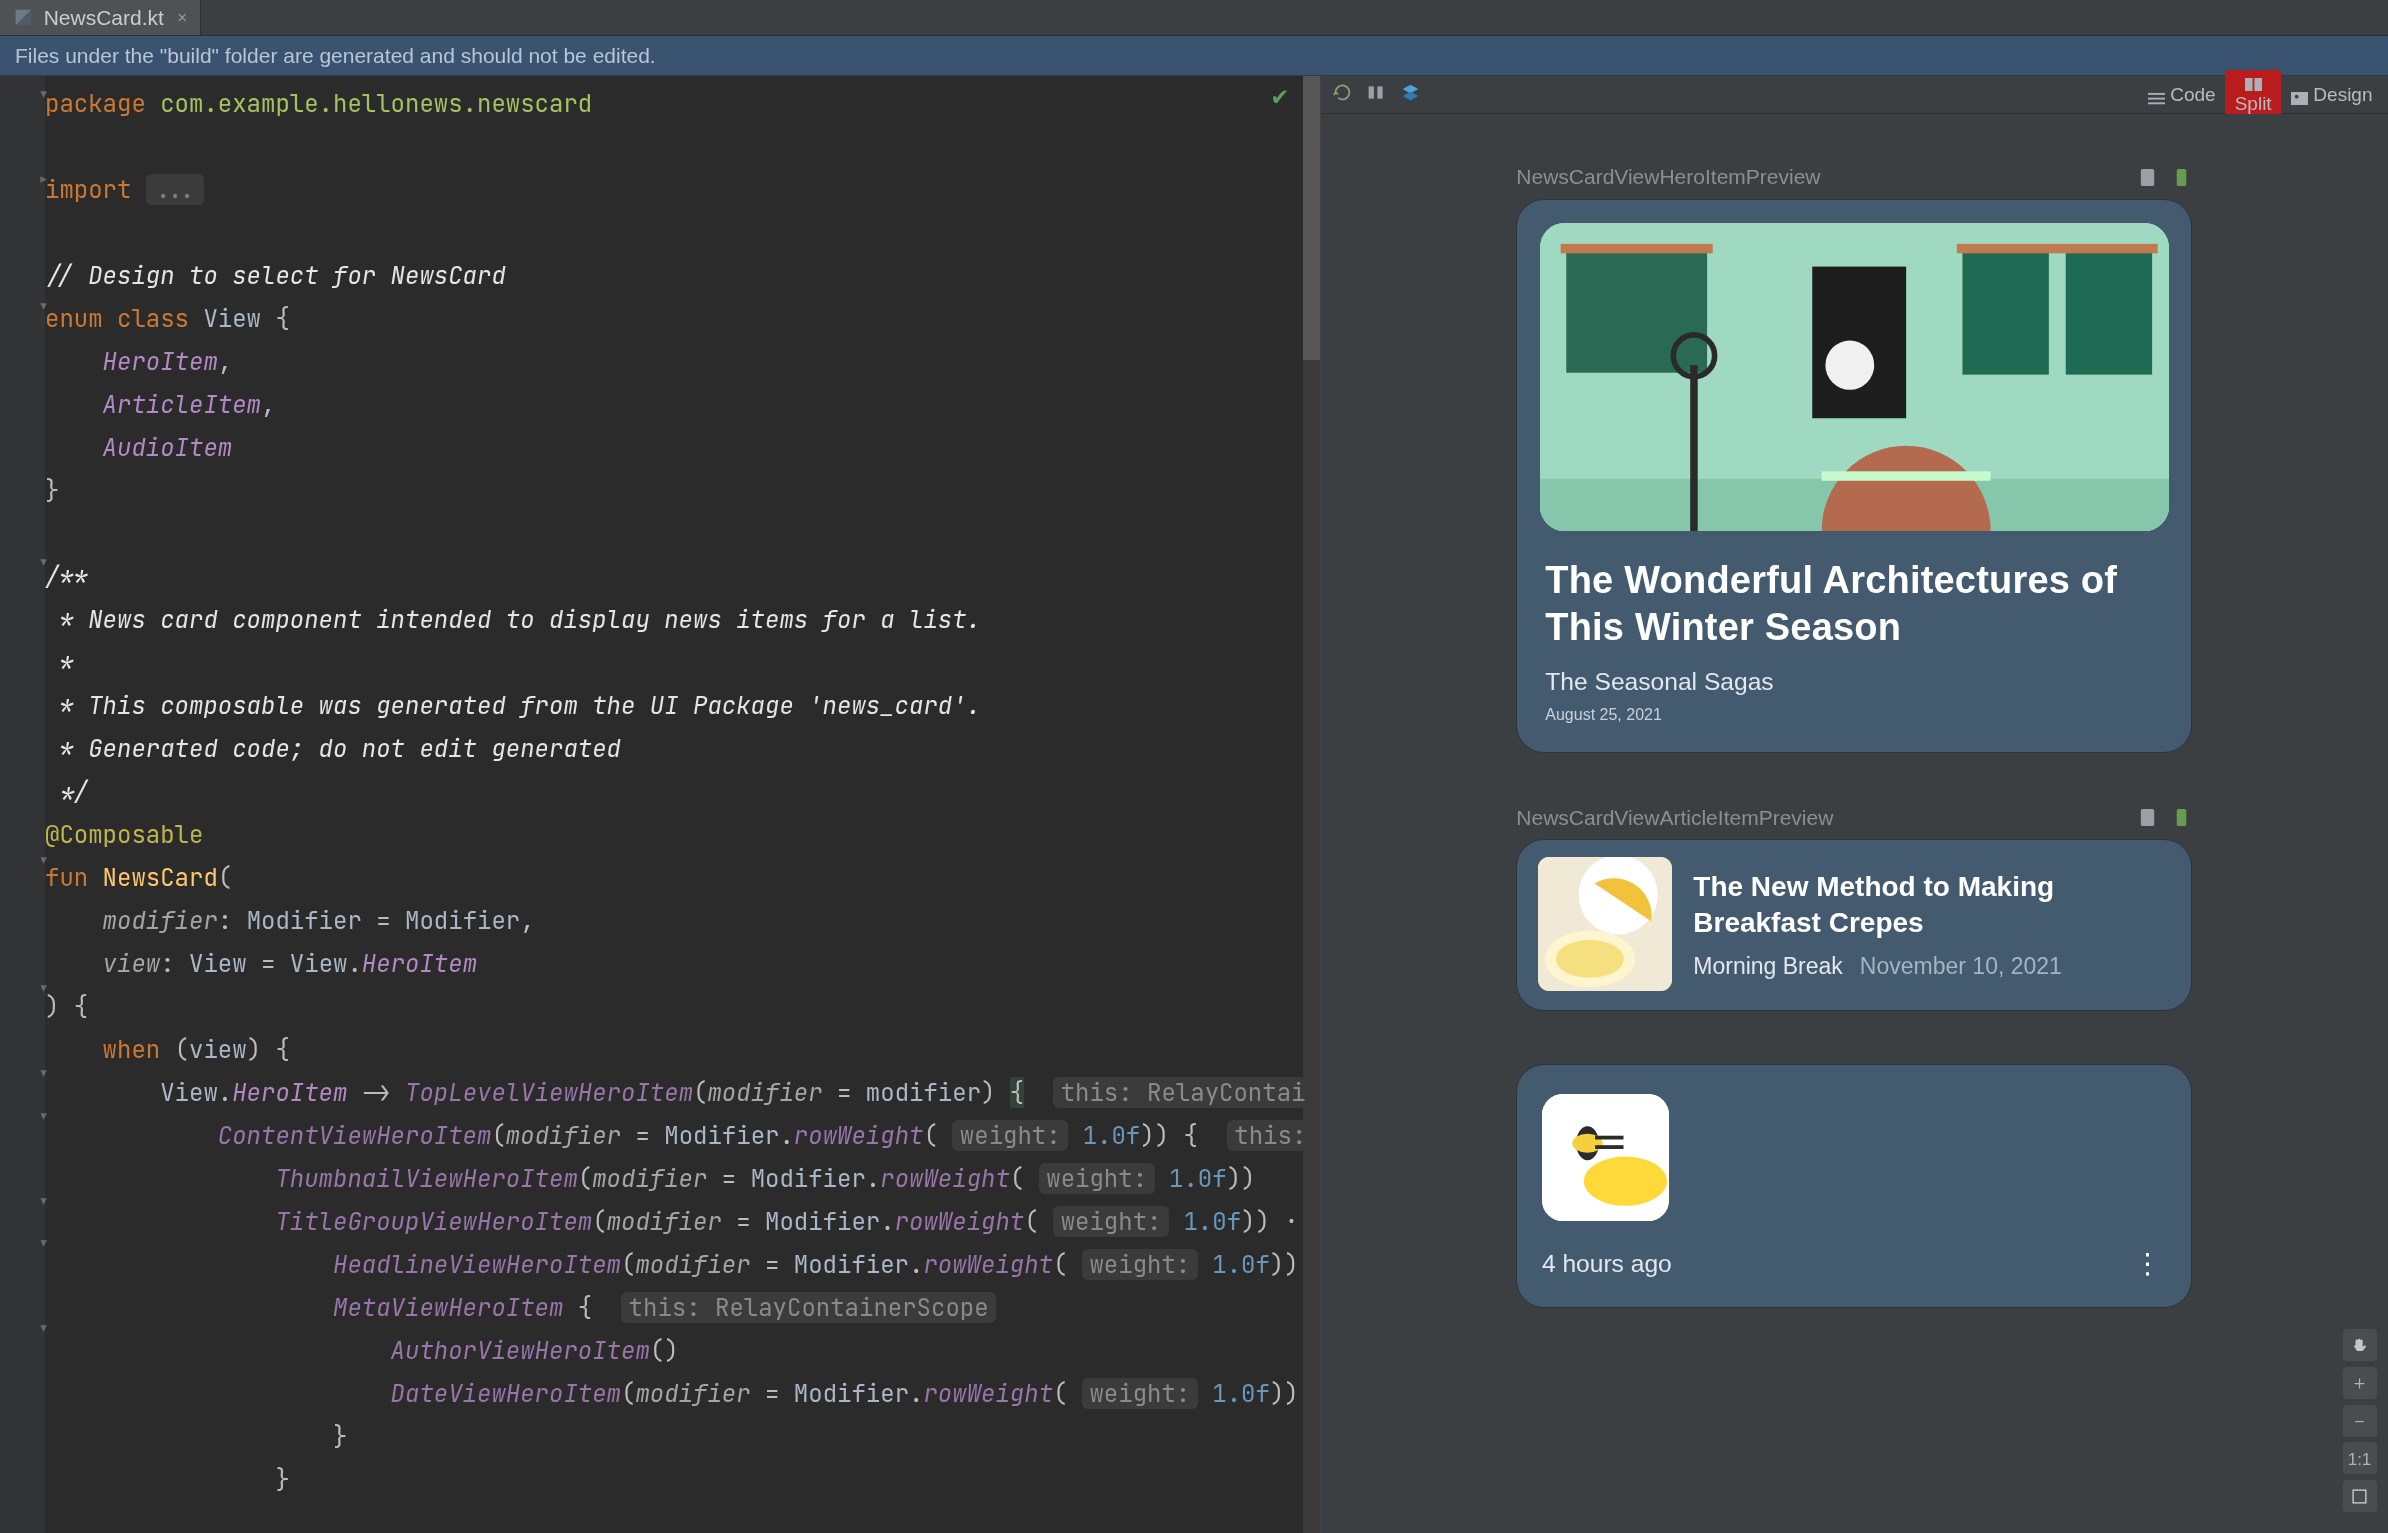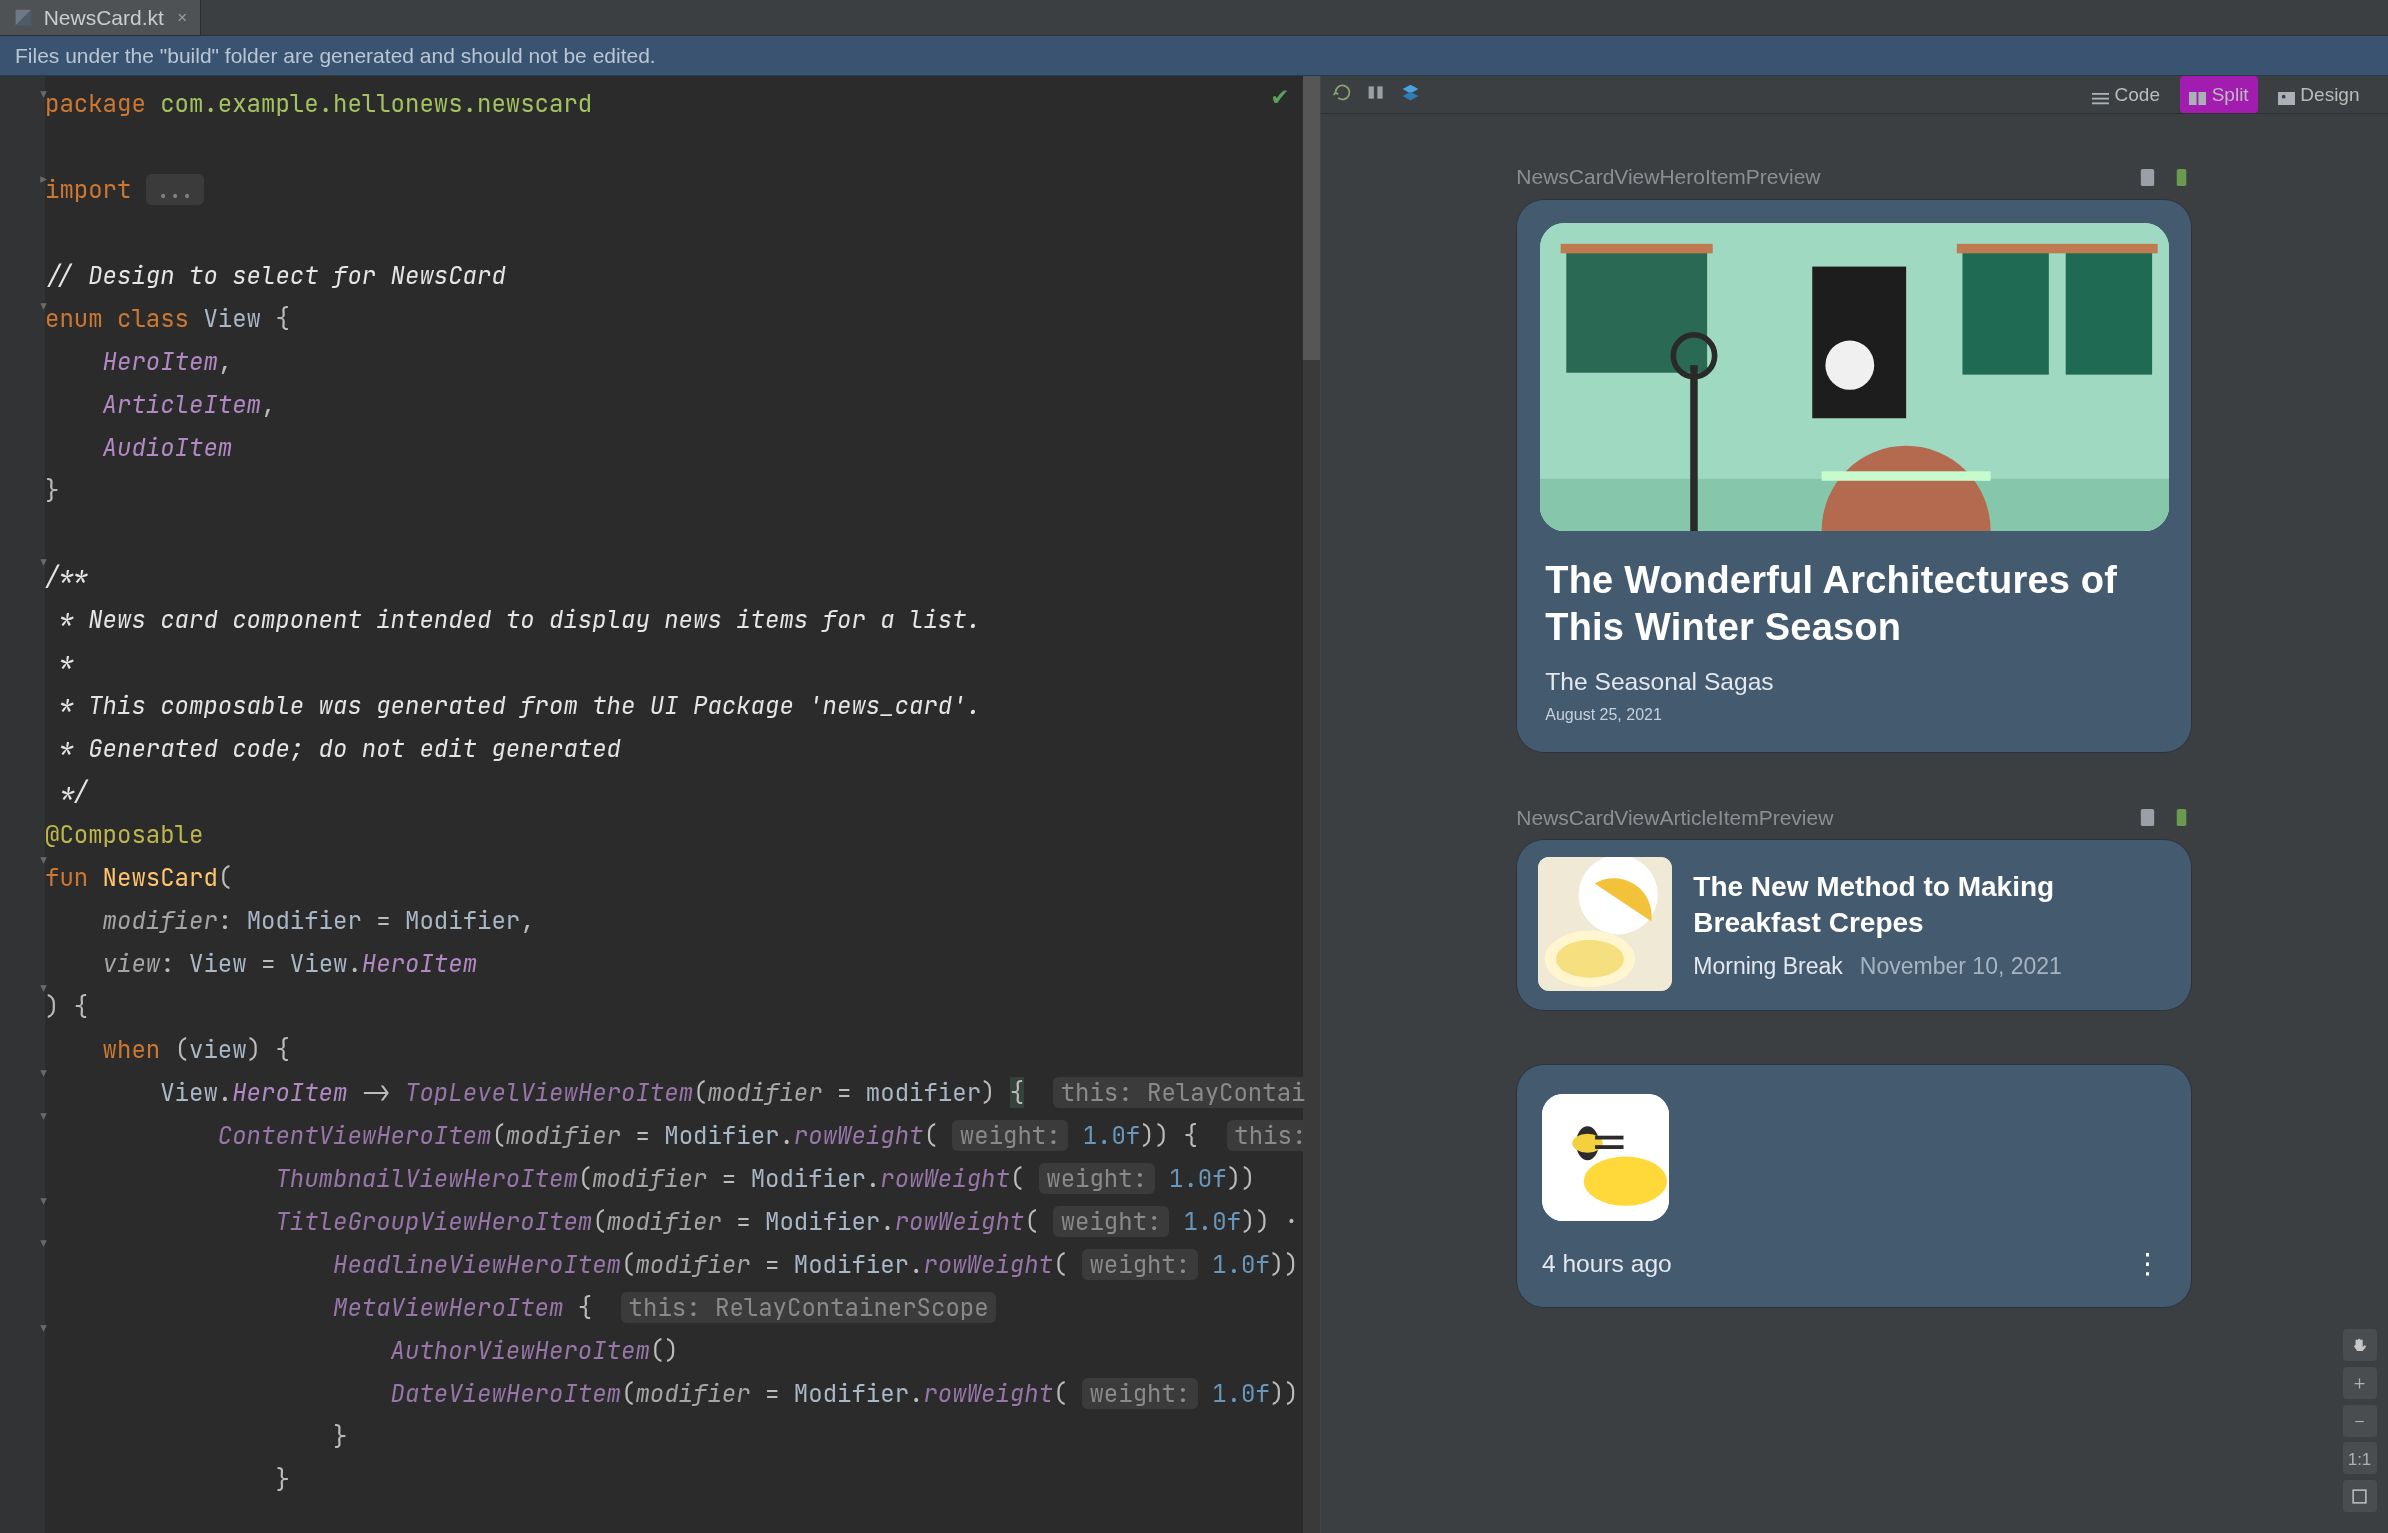--- a/index.html
+++ b/index.html
@@ -123,44 +123,45 @@
     width: 17px;
     height: 284px;
     background: #565656;
   }
 
   
   .view-toggle-row {
     height: 38px;
     background: #3c3f41;
     display: flex;
+    align-items: center;
     justify-content: flex-end;
-    padding: 0 19px;
-    gap: 10px;
+    padding: 0 6px;
+    gap: 0;
     border-bottom: 0.9px solid #2f2f2f;
     position: relative;
   }
   .preview-tool-icons {
     position: absolute;
     left: 11.4px;
     top: 5.7px;
     display: flex;
     align-items: center;
     gap: 13.2px;
   }
   .view-toggle {
     display: flex;
     align-items: center;
     gap: 5.7px;
     padding: 3.8px 9.5px;
     font-size: 19px;
     color: #bbbbbb;
     border-radius: 3.8px;
   }
-  .view-toggle.selected { background: #a21caf; }
+  .view-toggle.selected { background: #b91c1c; flex-direction: column; }
   .vt-icon { width: 17px; height: 13.2px; display:inline-block; }
 
   
   .preview-canvas {
     flex: 1;
     background: #3c3f41;
     position: relative;
     overflow: hidden;
     display: flex;
     flex-direction: column;

